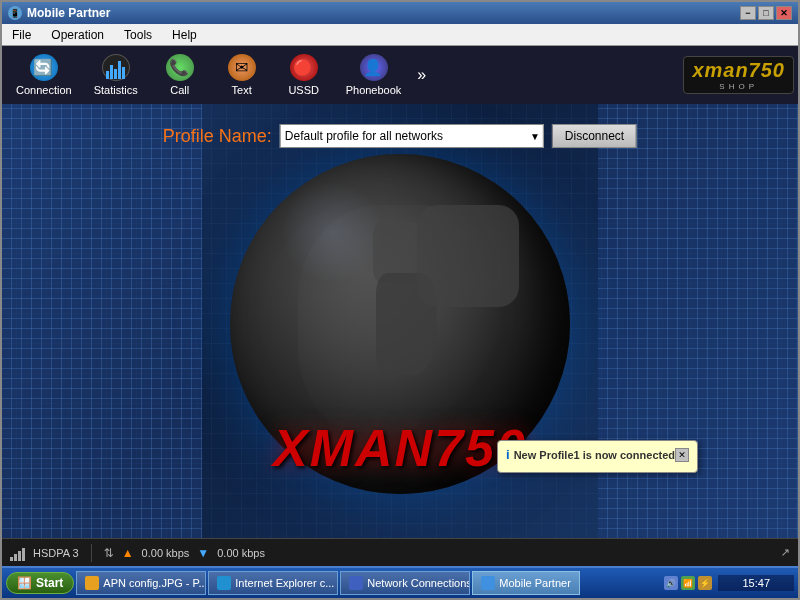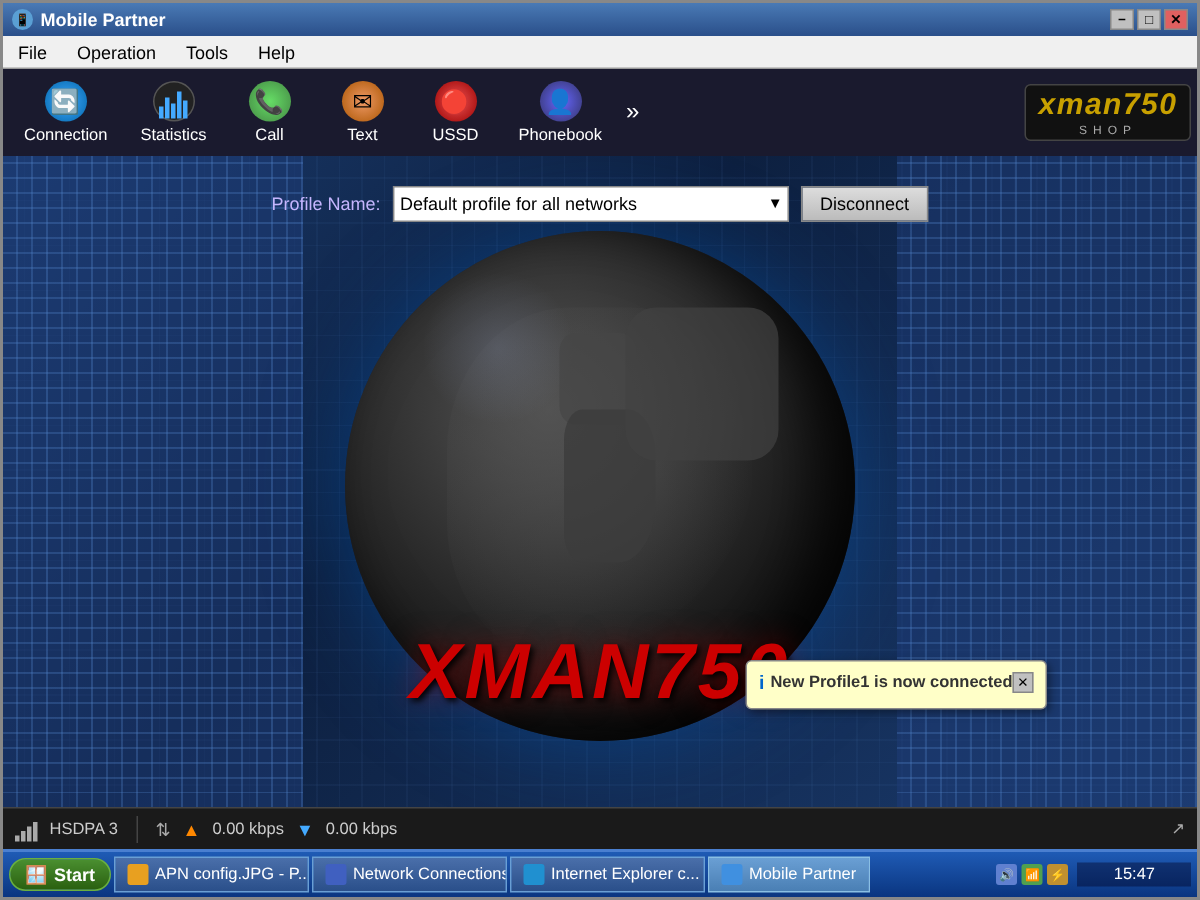--- a/index.html
+++ b/index.html
@@ -48,21 +48,21 @@
     
     .mosaic-tiles { position: absolute; top: 0; left: 0; right: 0; bottom: 0; }
     .mosaic-tiles::before, .mosaic-tiles::after { content: ''; position: absolute; top: 0; bottom: 0; width: 200px; 
       background-image: repeating-linear-gradient(0deg, transparent, transparent 9px, rgba(80,130,200,0.3) 9px, rgba(80,130,200,0.3) 10px),
       repeating-linear-gradient(90deg, transparent, transparent 9px, rgba(80,130,200,0.3) 9px, rgba(80,130,200,0.3) 10px); }
     .mosaic-tiles::before { left: 0; background-color: rgba(30,60,120,0.5); }
     .mosaic-tiles::after { right: 0; background-color: rgba(30,60,120,0.5); }
 
     
     .profile-bar { position: absolute; top: 20px; left: 50%; transform: translateX(-50%); display: flex; align-items: center; gap: 8px; z-index: 10; }
-    .profile-label { color: #c4b5fd; font-size: 12px; white-space: nowrap; }
+    .profile-label { color: #f97316; font-size: 18px; white-space: nowrap; }
     .profile-select { width: 264px; height: 24px; background: white; border: 1px solid #888; font-size: 12px; padding: 0 4px; }
     .disconnect-btn { background: linear-gradient(to bottom, #ddd, #bbb); border: 1px solid #888; padding: 3px 12px; font-size: 12px; cursor: pointer; height: 24px; }
 
     
     .globe-container { position: absolute; top: 50px; left: 50%; transform: translateX(-50%); width: 340px; height: 340px; }
     .globe { width: 340px; height: 340px; border-radius: 50%; background: radial-gradient(circle at 40% 35%, #555, #1a1a1a 60%, #000 100%);
       box-shadow: 0 0 60px rgba(0,100,200,0.4), inset -20px -10px 40px rgba(0,0,0,0.8); position: relative; overflow: hidden; }
     .globe::before { content: ''; position: absolute; top: 15%; left: 20%; width: 60%; height: 70%; 
       background: radial-gradient(ellipse at 40% 40%, rgba(80,80,80,0.6) 0%, transparent 70%); border-radius: 40%; }
     
@@ -252,26 +252,26 @@
     <div class="start-btn">
       <span>🪟</span>
       <span>Start</span>
     </div>
 
     <div class="taskbar-item">
       <div class="taskbar-item-icon" style="background:#e8a020"></div>
       <span>APN config.JPG - P...</span>
     </div>
     <div class="taskbar-item">
+      <div class="taskbar-item-icon" style="background:#2090d0"></div>
+      <span>Internet Explorer c...</span>
+    </div>
+    <div class="taskbar-item">
       <div class="taskbar-item-icon" style="background:#4060c0"></div>
       <span>Network Connections</span>
-    </div>
-    <div class="taskbar-item">
-      <div class="taskbar-item-icon" style="background:#2090d0"></div>
-      <span>Internet Explorer c...</span>
     </div>
     <div class="taskbar-item active">
       <div class="taskbar-item-icon" style="background:#4090e0"></div>
       <span>Mobile Partner</span>
     </div>
 
     <div class="taskbar-right">
       <div class="system-tray">
         <div class="tray-icon" style="background:#6080d0">🔊</div>
         <div class="tray-icon" style="background:#50a050">📶</div>

